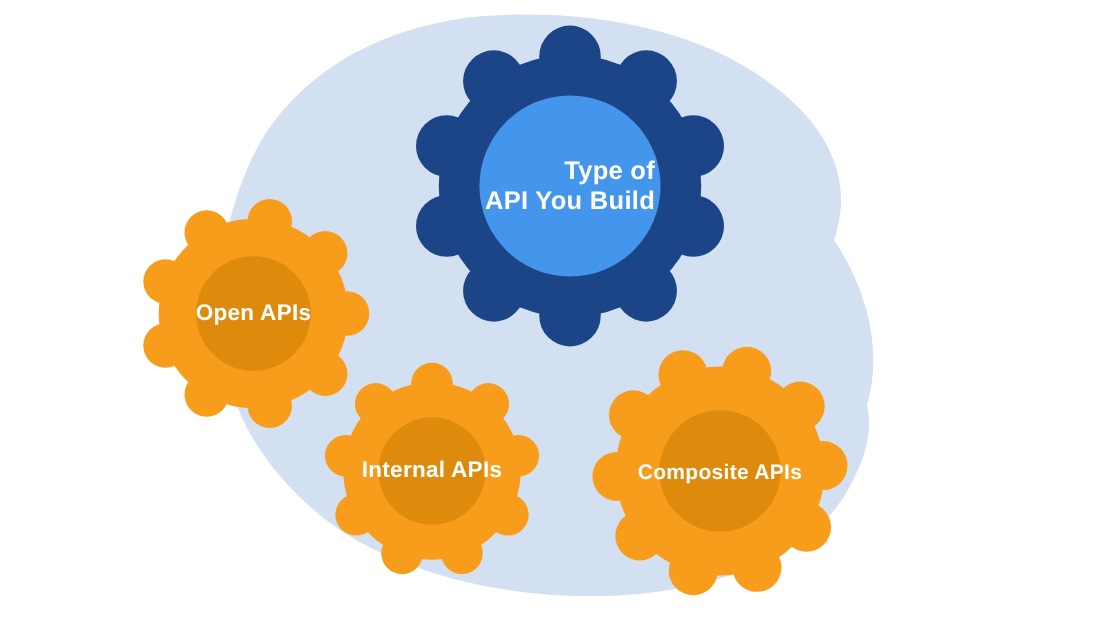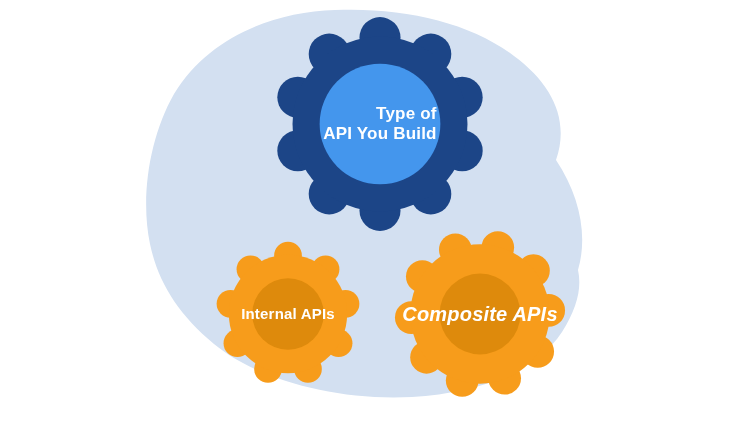--- a/index.html
+++ b/index.html
@@ -31,21 +31,21 @@
   }
   .gear-center{left:272px;top:16px;width:216px;height:216px;}
   .gear-center .gear-label{font-size:17px;}
   .gear-open{left:91px;top:131px;width:156px;height:156px;}
   .gear-open .gear-label{font-size:15px;}
   .gear-internal{left:530px;top:87px;width:152px;height:152px;}
   .gear-internal .gear-label{font-size:15px;}
   .gear-partner{left:215px;top:241px;width:146px;height:146px;}
   .gear-partner .gear-label{font-size:15px;}
   .gear-composite{left:394px;top:228px;width:172px;height:172px;}
-  .gear-composite .gear-label{font-size:20px;font-style:italic;}
+  .gear-composite .gear-label{font-size:14px;}
 </style>
 </head>
 <body>
 
 <div class="canvas">
 
   <svg class="blob" viewBox="0 0 743 423" aria-hidden="true">
     <path d="M 335 10
              C 272 12, 208 38, 174 94
              C 150 136, 140 196, 150 244
@@ -70,20 +70,36 @@
         <circle cx="-76.08" cy="24.72" r="19" class="g-body"></circle>
         <circle cx="-76.08" cy="-24.72" r="19" class="g-body"></circle>
         <circle cx="-47.02" cy="-64.72" r="19" class="g-body"></circle>
         <circle cx="0" cy="0" r="81" class="g-body"></circle>
         <circle cx="0" cy="0" r="55.9" class="g-hub"></circle>
       </svg>
     <div class="gear-label">Type of
 API You Build</div>
   </div>
 
+  <div class="gear-wrap gear-orange gear-open">
+    <svg class="gear" viewBox="-100 -100 200 200">
+        <circle cx="13.89" cy="-78.78" r="19" class="g-body"></circle>
+        <circle cx="61.28" cy="-51.42" r="19" class="g-body"></circle>
+        <circle cx="80.00" cy="0.00" r="19" class="g-body"></circle>
+        <circle cx="61.28" cy="51.42" r="19" class="g-body"></circle>
+        <circle cx="13.89" cy="78.78" r="19" class="g-body"></circle>
+        <circle cx="-40.00" cy="69.28" r="19" class="g-body"></circle>
+        <circle cx="-75.18" cy="27.36" r="19" class="g-body"></circle>
+        <circle cx="-75.18" cy="-27.36" r="19" class="g-body"></circle>
+        <circle cx="-40.00" cy="-69.28" r="19" class="g-body"></circle>
+        <circle cx="0" cy="0" r="81" class="g-body"></circle>
+        <circle cx="0" cy="0" r="49.0" class="g-hub"></circle>
+      </svg>
+    <div class="gear-label">Open APIs</div>
+  </div>
 
 
   <div class="gear-wrap gear-orange gear-partner">
     <svg class="gear" viewBox="-100 -100 200 200">
         <circle cx="0.00" cy="-80.00" r="19" class="g-body"></circle>
         <circle cx="51.42" cy="-61.28" r="19" class="g-body"></circle>
         <circle cx="78.78" cy="-13.89" r="19" class="g-body"></circle>
         <circle cx="69.28" cy="40.00" r="19" class="g-body"></circle>
         <circle cx="27.36" cy="75.18" r="19" class="g-body"></circle>
         <circle cx="-27.36" cy="75.18" r="19" class="g-body"></circle>

